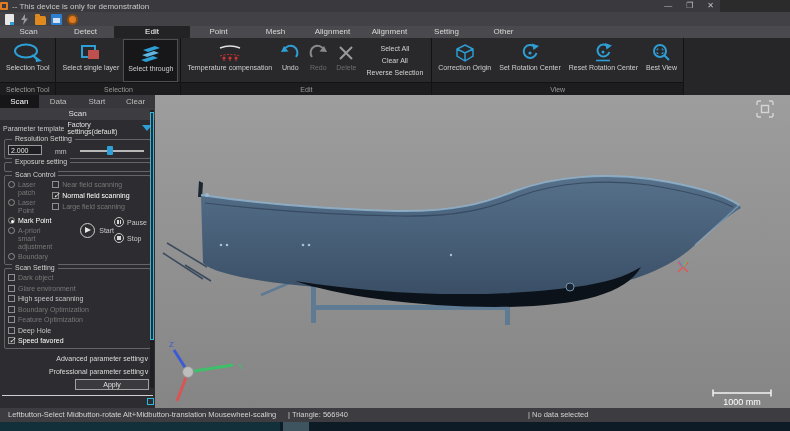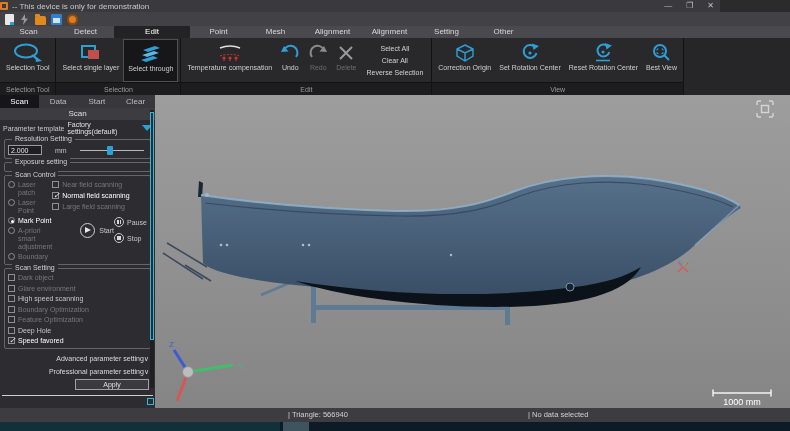--- a/index.html
+++ b/index.html
@@ -52,21 +52,21 @@
   .ptabs{height:13px;display:flex;background:#38383c;}
   .ptab{flex:1;text-align:center;font-size:8px;line-height:13px;color:#bdbdbd;cursor:default;}
   .ptab.active{background:#161618;color:#ffffff;}
   .pheader{height:12px;background:#3c3c41;color:#e0e0e0;font-size:8px;text-align:center;line-height:12px;}
   .paramrow{height:16px;display:flex;align-items:center;padding:0 3px;gap:3px;}
   .paramlbl{font-size:7px;color:#c8c8c8;white-space:nowrap;}
   .paramsel{flex:1;display:flex;align-items:center;justify-content:space-between;font-size:7px;color:#e2e2e2;cursor:default;}
   .dtri{width:0;height:0;border-left:5px solid transparent;border-right:5px solid transparent;border-top:6px solid #2e9fd6;}
   .grp{margin:3px 4px 2px 4px;border:1px solid rgba(170,170,170,.45);border-radius:2px;position:relative;padding:5px 3px 3px 3px;}
   .grp-title{position:absolute;top:-5px;left:7px;background:#2d2d31;padding:0 3px;font-size:7px;color:#d0d0d0;}
-  .valrow{display:flex;align-items:center;gap:13px;}
+  .valrow{display:flex;align-items:flex-end;gap:13px;}
   .valrow input{width:34px;height:10px;background:#1f1f23;border:1px solid #9a9a9a;color:#e8e8e8;font-size:7px;padding:0 2px;}
   .unit{font-size:7px;color:#c0c0c0;}
   .slider{flex:1;height:9px;position:relative;margin-right:3px;cursor:default;}
   .slider:before{content:"";position:absolute;left:0;right:0;top:4px;height:1.5px;background:#b8b8b8;}
   .shandle{position:absolute;top:0;width:6px;height:9px;background:#2f9fd8;border-radius:1px;}
   .sc-cols{display:flex;}
   .sc-left{width:64px;display:flex;flex-direction:column;gap:2px;}
   .sc-right{flex:1;display:flex;flex-direction:column;gap:3px;padding-top:0px;}
   .opt{display:flex;align-items:flex-start;gap:3px;cursor:default;}
   .opt .txt{font-size:7px;color:#9a9a9a;line-height:8px;}
@@ -516,20 +516,21 @@
 
         <g transform="translate(602,6)">
           <path d="M0,4 V1.5 Q0,0 1.5,0 H4 M12,0 h2.5 Q16,0 16,1.5 V4 M16,12 v2.5 Q16,16 14.5,16 H12 M4,16 H1.5 Q0,16 0,14.5 V12" fill="none" stroke="#d5d5d5" stroke-width="1.4"></path>
           <rect x="4.5" y="4.5" width="7" height="7" fill="none" stroke="#d5d5d5" stroke-width="1.4"></rect>
         </g>
       </svg>
     </div>
   </div>
 
   <div class="statusbar">
+    <span class="st-hint">Leftbutton-Select Midbutton-rotate Alt+Midbutton-translation Mousewheel-scaling</span>
     <span class="st-tri">| Triangle: 566940</span>
     <span class="st-sel">| No data selected</span>
   </div>
 
   <div class="bottomstrip">
     <span class="bs-teal"></span>
     <span class="bs-item"></span>
   </div>
 
 </div>

